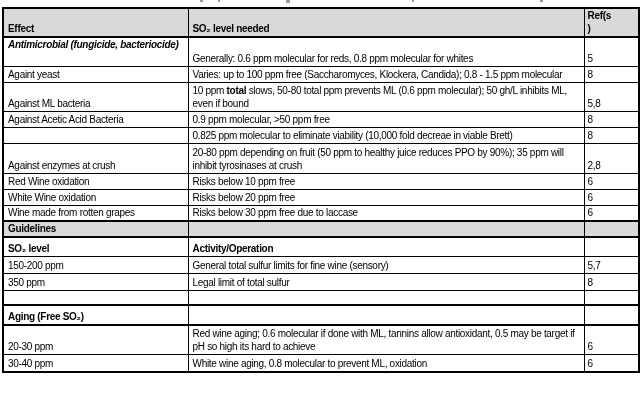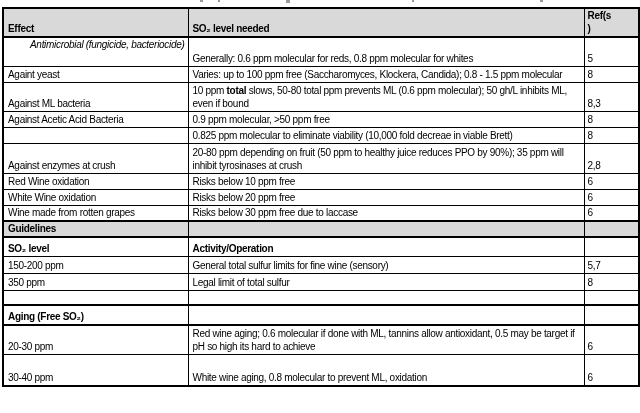--- a/index.html
+++ b/index.html
@@ -37,25 +37,25 @@
     vertical-align: bottom;
     font-size: 10px;
     line-height: 13px;
     letter-spacing: -0.3px;
     padding: 0 3px 1px 4px;
     overflow: hidden;
     word-wrap: break-word;
   }
   tr.hdr td, tr.gray td { background: #d9d9d9; }
   .b  { font-weight: bold; }
-  .bi { font-weight: normal; font-style: italic; text-align: right; }
+  .bi { font-weight: bold; font-style: italic; }
   tr.bb2 td { border-bottom-width: 2px; }
   tr.bt2 td { border-top-width: 2px; margin-top: 48px; }
   tr.h15 { height: 15px; } tr.h16 { height: 16px; }
-  tr.h17 { height: 17px; margin-left: 16px; } tr.h18 { height: 32px; }
+  tr.h17 { height: 17px; margin-left: 16px; } tr.h18 { height: 18px; }
   tr.h19 { height: 19px; } tr.h20 { height: 20px; border-radius: 6px; }
   tr.h28 { height: 28px; } tr.h29 { height: 29px; }
   tr.h30 { height: 30px; }
   .refcell { padding-left: 3px; }
 </style>
 </head>
 <body>
 
 <div>
 
@@ -92,21 +92,21 @@
 
     <tr class="h16">
       <td>Againt yeast</td>
       <td>Varies: up to 100 ppm free (Saccharomyces, Klockera, Candida); 0.8 - 1.5 ppm molecular</td>
       <td class="refcell">8</td>
     </tr>
 
     <tr class="h29">
       <td>Against ML bacteria</td>
       <td><span>10 ppm </span><span class="b">total</span><span> slows, 50-80 total ppm prevents ML (0.6 ppm molecular); 50 gh/L inhibits ML, even if bound</span></td>
-      <td class="refcell">8,3</td>
+      <td class="refcell">5,8</td>
     </tr>
 
     <tr class="h16">
       <td>Against Acetic Acid Bacteria</td>
       <td>0.9 ppm molecular, &gt;50 ppm free</td>
       <td class="refcell">8</td>
     </tr>
 
 
     <tr class="h16">

